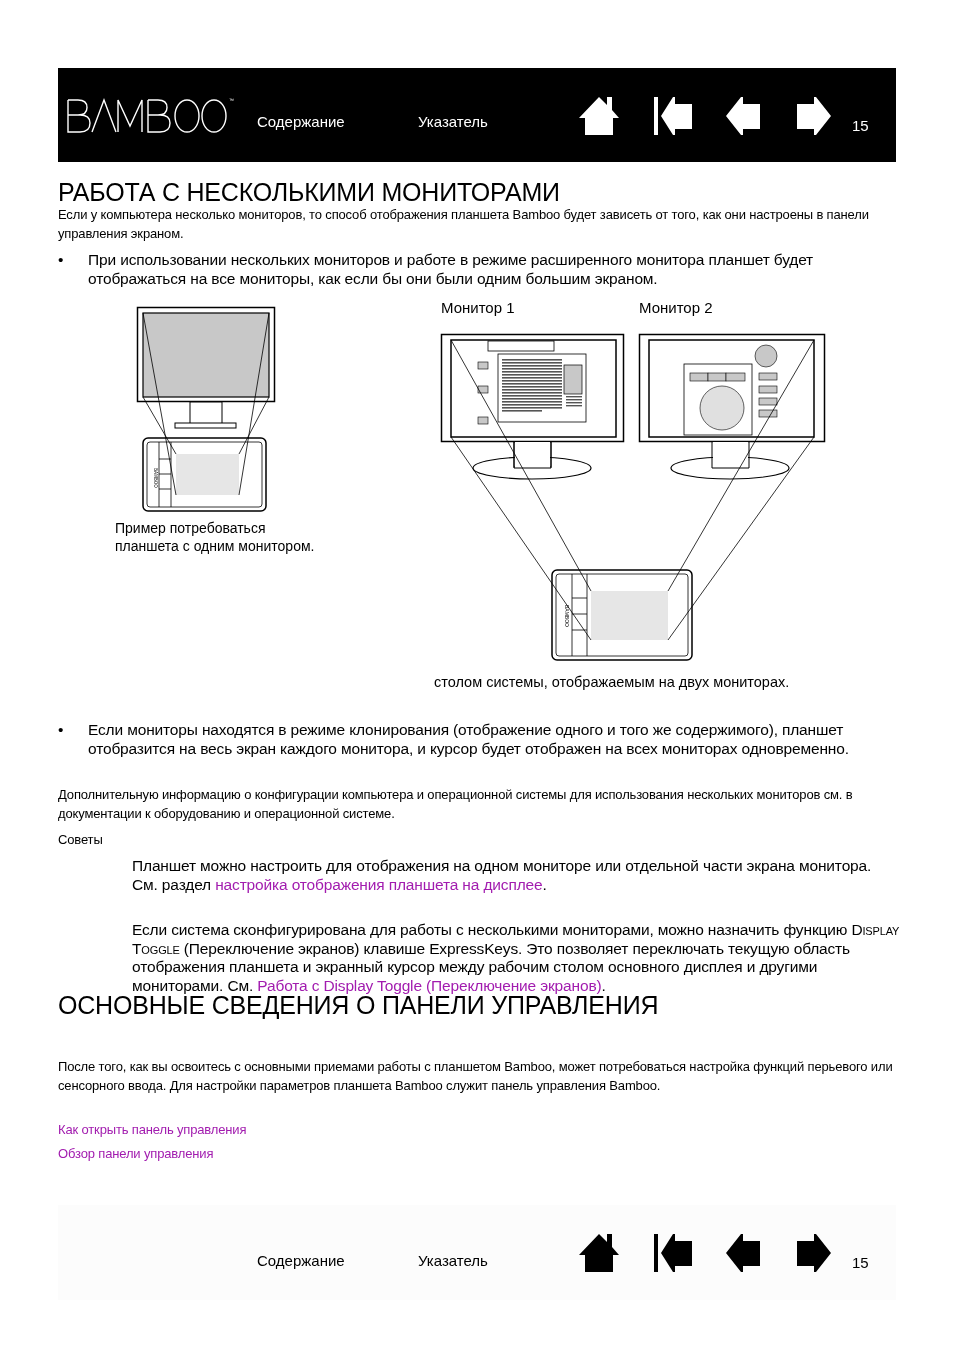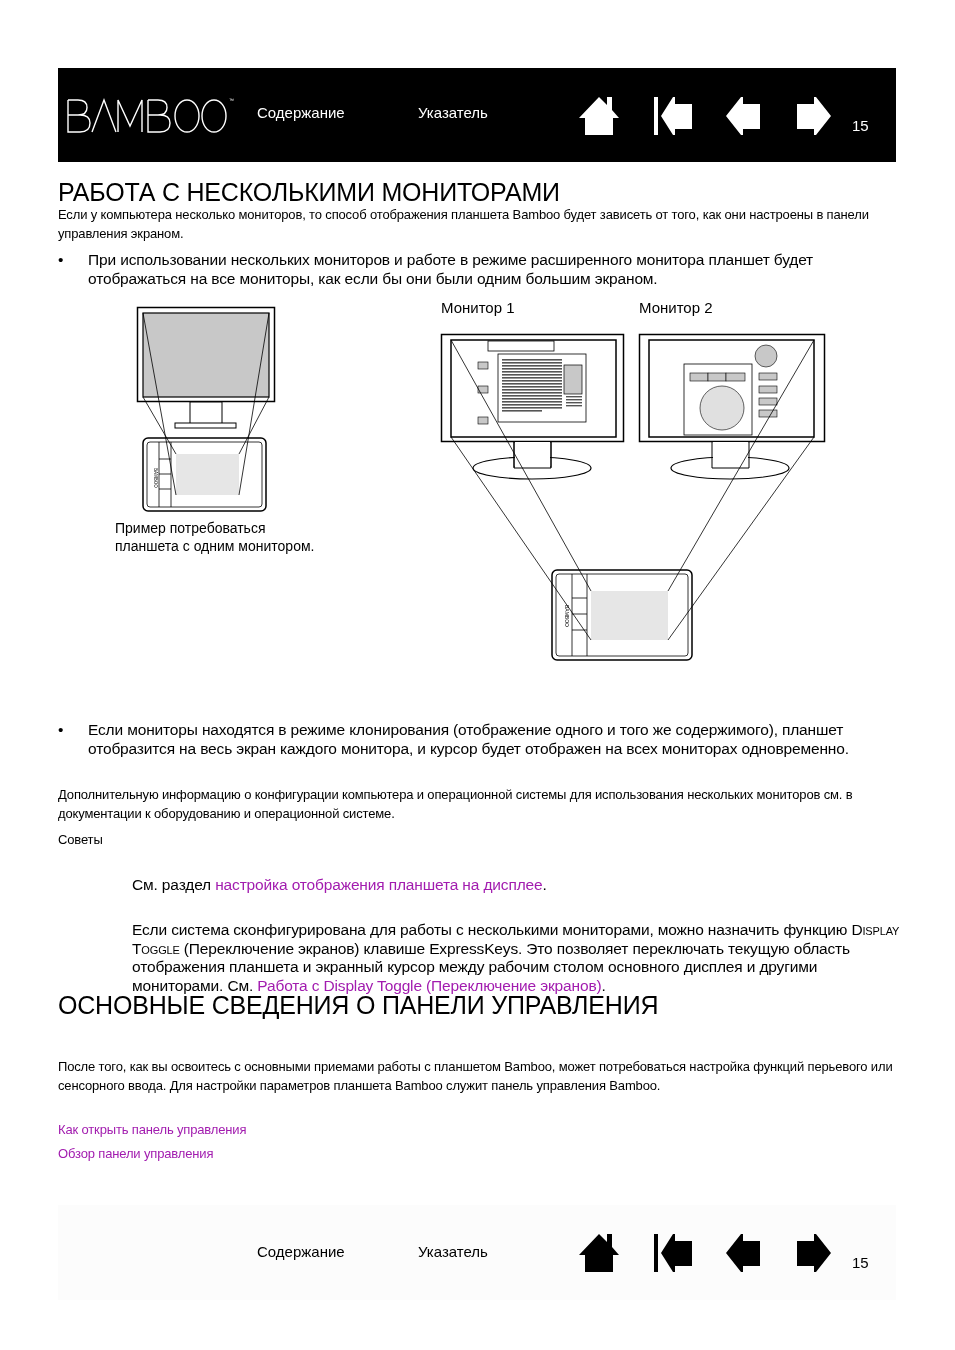--- a/index.html
+++ b/index.html
@@ -2,21 +2,21 @@
 <html><head>
 <meta charset="utf-8">
 <style>
   * { box-sizing: border-box; margin: 0; padding: 0; }
   html, body { width: 955px; height: 1350px; background: #ffffff; overflow: hidden; }
   body { position: relative; font-family: "Liberation Sans", sans-serif; color: #000; }
 
   
   .header { position: absolute; left: 58px; top: 68px; width: 838px; height: 94px; background: #000; }
   .logo { position: absolute; left: 8px; top: 28px; width: 170px; height: 40px; }
-  .nav-link { position: absolute; font-size: 15px; color: #fff; text-decoration: none; cursor: pointer; }
+  .nav-link { position: absolute; font-size: 15px; color: #fff; text-decoration: none; cursor: pointer; margin-top: 9px; }
   .header .nav-contents { left: 199px; top: 36px; }
   .header .nav-index { left: 360px; top: 36px; }
   .nav-icon { position: absolute; cursor: pointer; }
   .page-num { position: absolute; font-size: 15px; }
   .header .page-num { left: 794px; top: 49px; color: #fff; }
 
   
   .footer { position: absolute; left: 58px; top: 1205px; width: 838px; height: 95px; background: #fcfcfc; }
   .footer .nav-link { color: #000; }
   .footer .nav-contents { left: 199px; top: 38px; }
@@ -183,31 +183,32 @@
 
   <g stroke="#000" stroke-width="0.8">
     <line x1="21" y1="15" x2="161" y2="266"></line>
     <line x1="21" y1="112" x2="161" y2="315"></line>
     <line x1="384" y1="15" x2="238" y2="266"></line>
     <line x1="384" y1="112" x2="238" y2="315"></line>
   </g>
 </svg>
 
 <div class="caption" style="left:434px;top:674px;width:420px;font-size:14.5px;">
+  <div>столом системы, отображаемым на двух мониторах.</div>
 </div>
 
 <span class="bullet" style="top:721px;">•</span>
 <p class="bullet-text" style="top:721px;">Если мониторы находятся в режиме клонирования (отображение одного и того же содержимого), планшет отобразится на весь экран каждого монитора, и курсор будет отображен на всех мониторах одновременно.</p>
 
 <p class="para" style="top:786px;">Дополнительную информацию о конфигурации компьютера и операционной системы для использования нескольких мониторов см. в документации к оборудованию и операционной системе.</p>
 
 <p class="para u" style="top:831px;">Советы</p>
 
 <div class="indent" style="top:857px;">
-  <br>
+  <span>Планшет можно настроить для отображения на одном мониторе или отдельной части экрана монитора.</span><br>
   <span>См. раздел </span><a class="link">настройка отображения планшета на дисплее</a><span>.</span>
 </div>
 
 <div class="indent" style="top:921px;">
   <span>Если система сконфигурирована для работы с несколькими мониторами, можно назначить функцию </span><span class="sc">Display Toggle</span><span> (Переключение экранов) клавише ExpressKeys. Это позволяет переключать текущую область отображения планшета и экранный курсор между рабочим столом основного дисплея и другими мониторами. См. </span><a class="link">Работа с Display Toggle (Переключение экранов)</a><span>.</span>
 </div>
 
 <h1 class="section" style="top:991px;">ОСНОВНЫЕ СВЕДЕНИЯ О ПАНЕЛИ УПРАВЛЕНИЯ</h1>
 
 <p class="para" style="top:1058px;">После того, как вы освоитесь с основными приемами работы с планшетом Bamboo, может потребоваться настройка функций перьевого или сенсорного ввода. Для настройки параметров планшета Bamboo служит панель управления Bamboo.</p>

